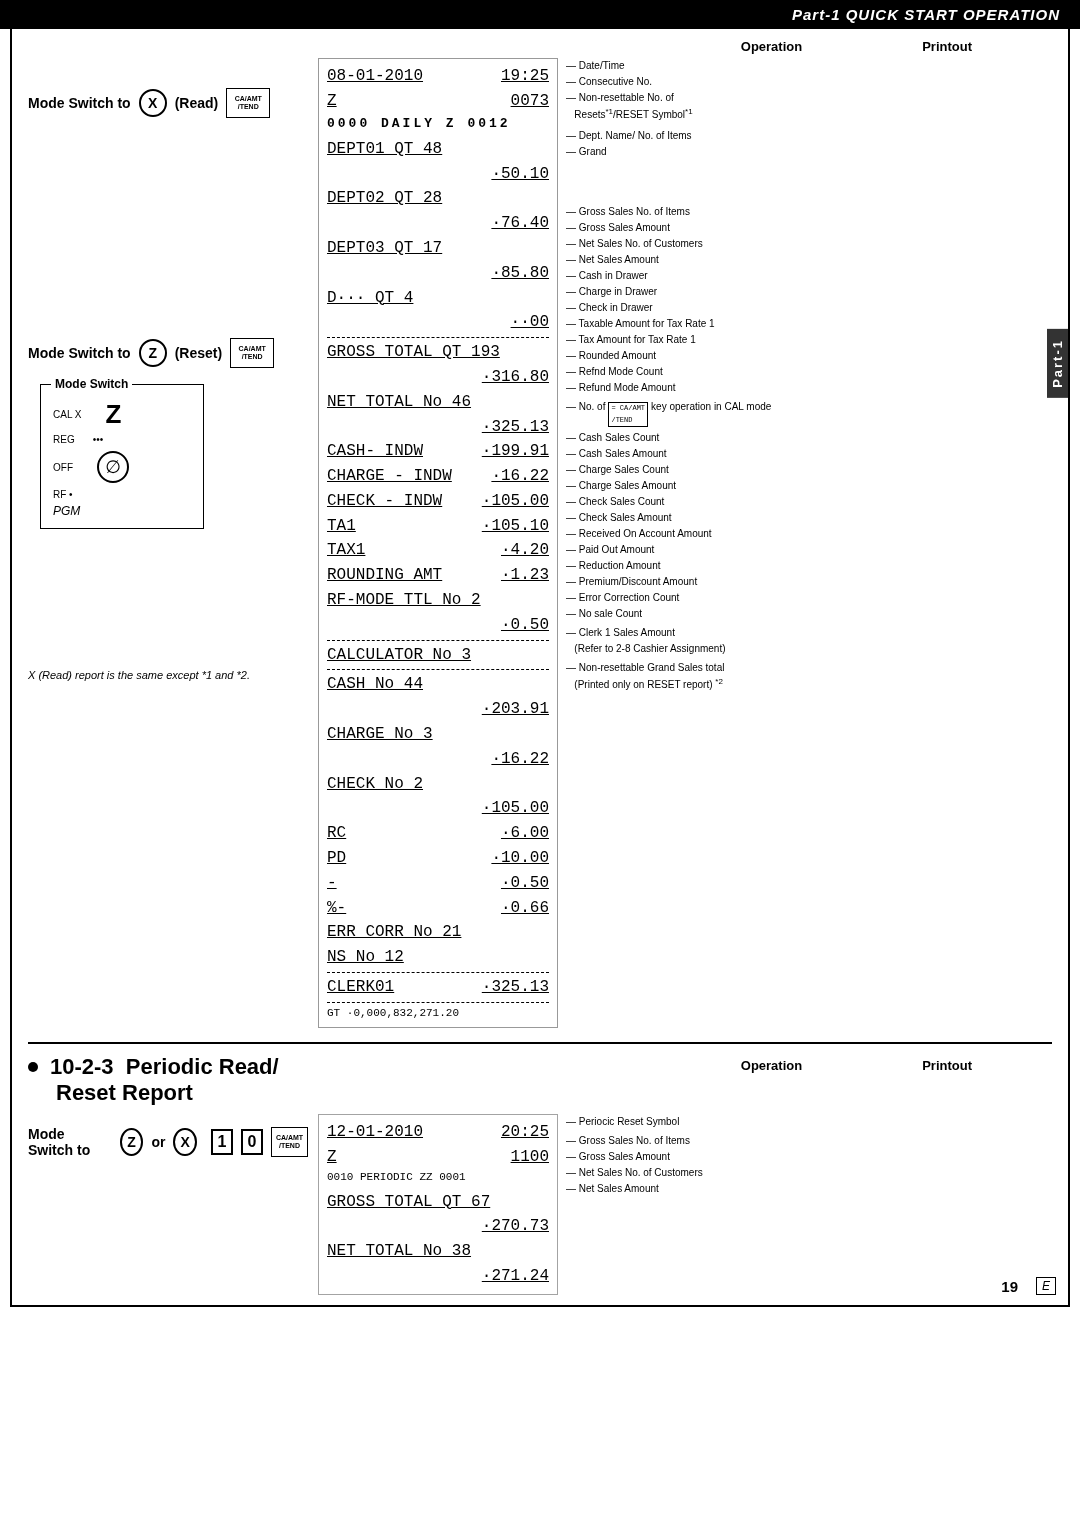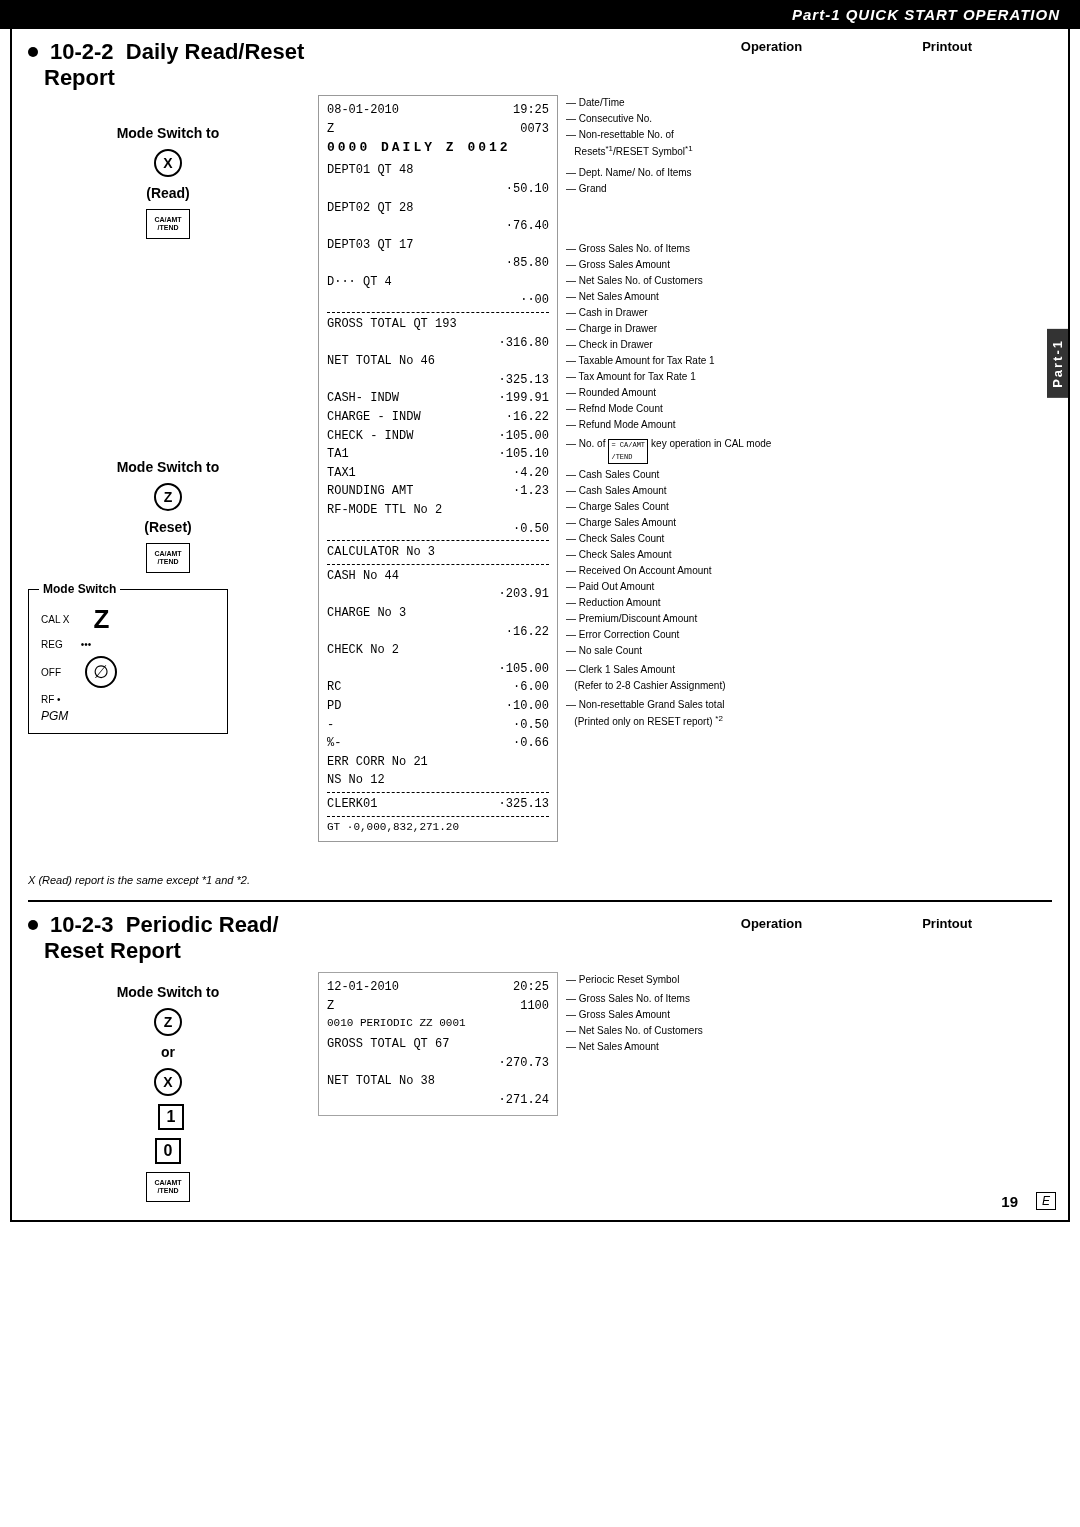--- a/index.html
+++ b/index.html
@@ -39,21 +39,20 @@
     }
 
     
     .mode-instruction {
       display: flex;
       align-items: center;
       gap: 8px;
       margin: 12px 0 8px 0;
       font-size: 14px;
       font-weight: bold;
-      flex-direction: column;
     }
     .circle-letter {
       display: inline-flex;
       align-items: center;
       justify-content: center;
       width: 28px;
       height: 28px;
       border: 2px solid #000;
       border-radius: 50%;
       font-size: 14px;
@@ -70,22 +69,22 @@
       font-size: 7px;
       line-height: 1.1;
       text-align: center;
       padding: 2px;
     }
 
     
     .mode-switch-box {
       border: 1px solid #000;
       padding: 8px 12px;
-      margin: 12px 0;
-      width: 200px;
+      margin: 12px 12px;
+      width: 164px;
       position: relative;
     }
     .mode-switch-title {
       position: absolute;
       top: -8px;
       left: 10px;
       background: #fff;
       padding: 0 4px;
       font-weight: bold;
       font-size: 12px;
@@ -154,24 +153,25 @@
     }
 
     .footnote-text {
       font-size: 10px;
       font-style: italic;
       margin-top: 6px;
     }
 
     .pr-line {
       font-family: 'Courier New', monospace;
-      font-size: 12px;
+      font-size: 16px;
       display: flex;
       justify-content: space-between;
       line-height: 1.55;
+      text-decoration: underline;
     }
     .pr-line-single {
       font-family: 'Courier New', monospace;
       font-size: 11px;
       line-height: 1.55;
     }
 
     sup { font-size: 8px; }
 
     .daily-bold {
@@ -191,32 +191,20 @@
 
   <div class="part1-vertical">
     <span>Part-1</span>
   </div>
 
   <div style="padding: 10px 16px 10px 16px;">
 
     <div>
 
       <div style="display:flex; align-items:flex-start; margin-bottom: 4px;">
-        <div style="display:flex; flex-direction:column;">
-          <div style="display:flex; align-items:center; gap:6px;">
-            <span class="bullet-dot"></span>
-            <span style="font-size:22px; font-weight:bold;">
-              <span>10-2-2</span>&nbsp;
-              <span>Daily Read/Reset</span>
-            </span>
-          </div>
-          <div style="font-size:22px; font-weight:bold; margin-left: 16px;">
-            <span>Report</span>
-          </div>
-        </div>
 
         <div style="margin-left: auto; display:flex; gap: 120px; font-weight:bold; font-size:13px; padding-right: 80px;">
           <span>Operation</span>
           <span>Printout</span>
         </div>
       </div>
 
       <div class="two-col" style="margin-top: 4px;">
 
         <div class="left-col">
@@ -467,21 +455,21 @@
 
       <div style="display:flex; align-items:flex-start; margin-bottom: 4px;">
         <div>
           <div style="display:flex; align-items:center; gap:6px;">
             <span class="bullet-dot"></span>
             <span style="font-size:22px; font-weight:bold;">
               <span>10-2-3</span>&nbsp;
               <span>Periodic Read/</span>
             </span>
           </div>
-          <div style="font-size:22px; font-weight:bold; margin-left:16px;">
+          <div style="font-size:22px; font-weight:bold; margin-left:28px;">
             <span>Reset Report</span>
           </div>
         </div>
         <div style="margin-left: auto; display:flex; gap: 120px; font-weight:bold; font-size:13px; padding-right: 80px; padding-top: 4px;">
           <span>Operation</span>
           <span>Printout</span>
         </div>
       </div>
 
       <div class="two-col">

